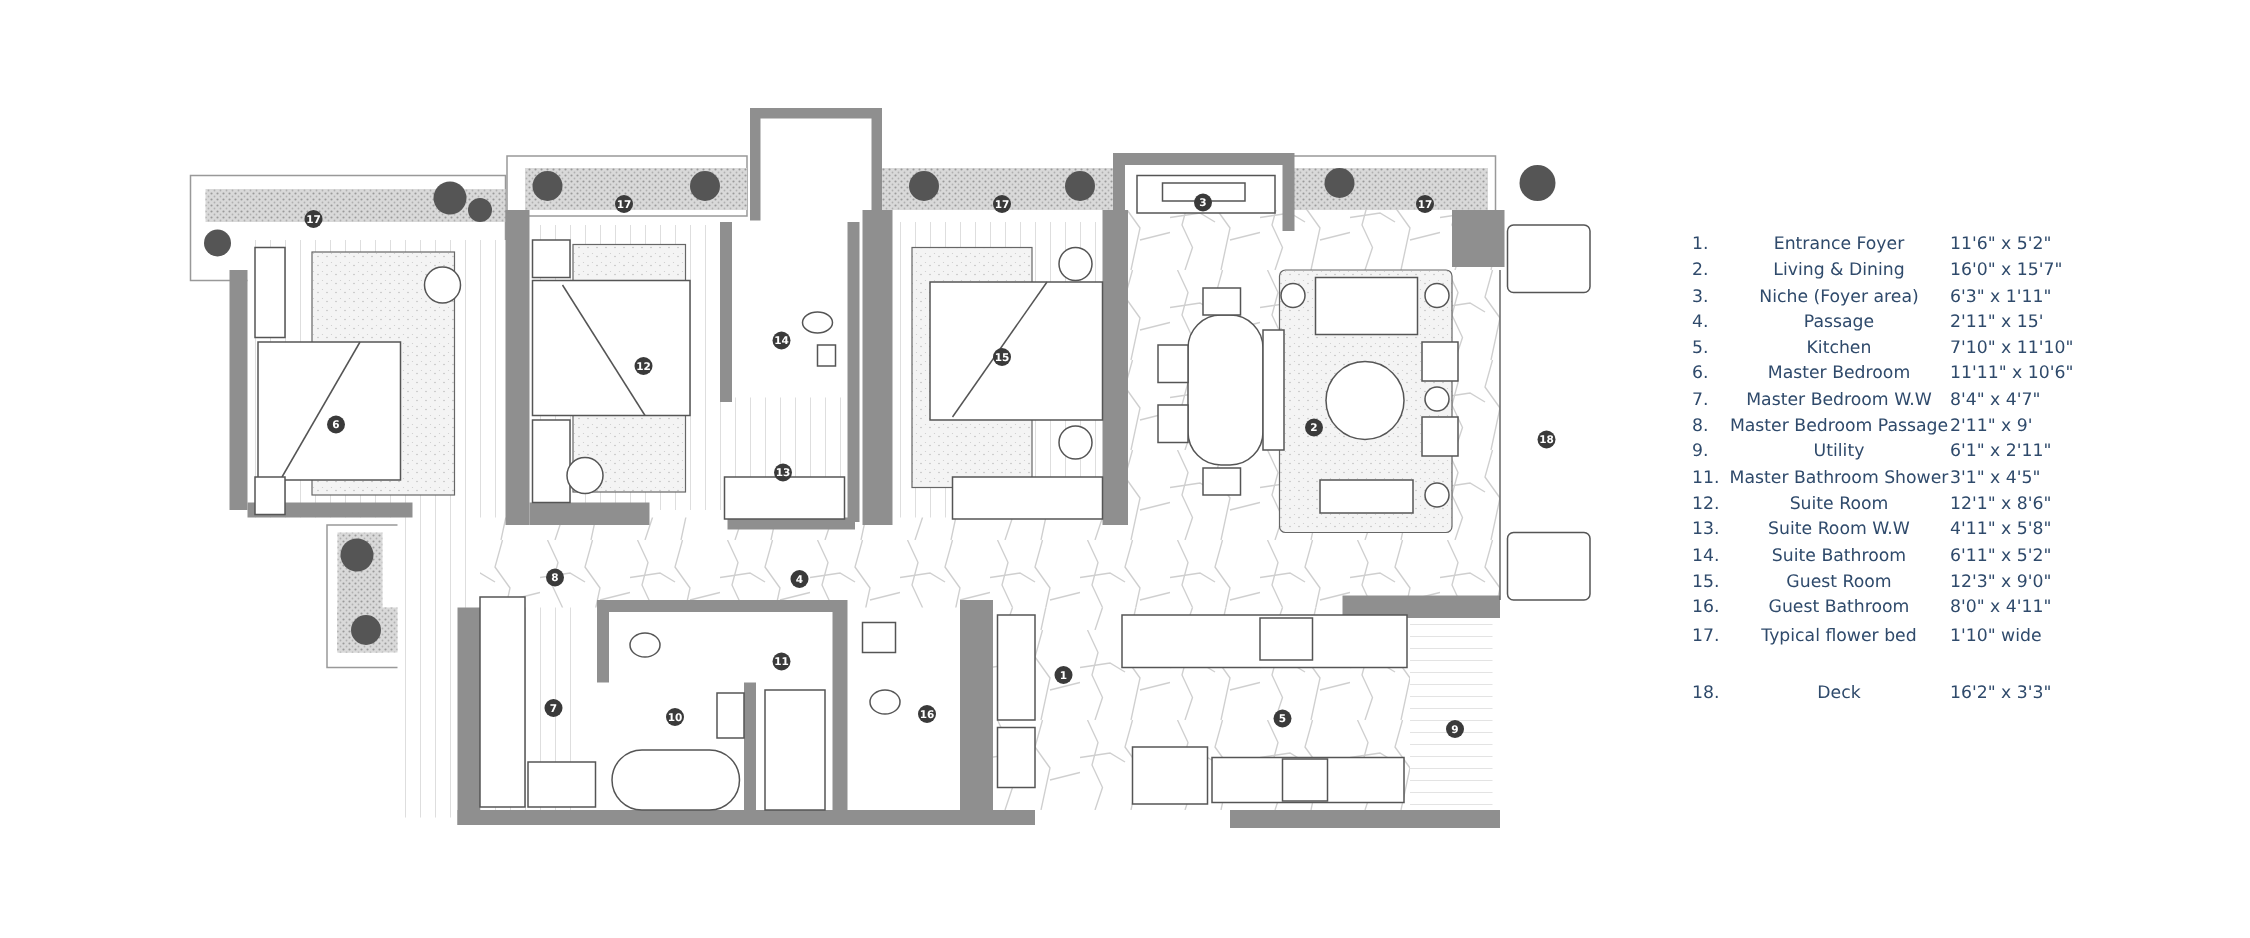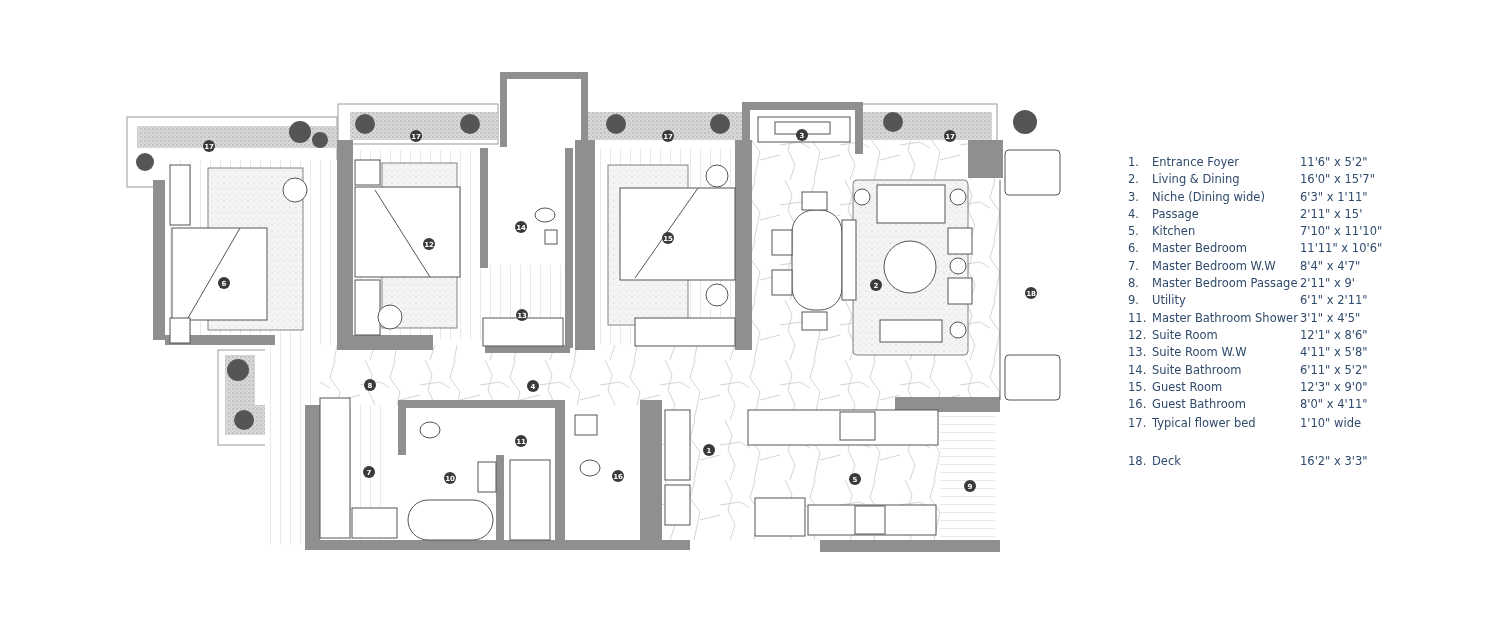--- a/index.html
+++ b/index.html
@@ -1,21 +1,21 @@
 <!DOCTYPE html>
 <html><head>
 <meta charset="utf-8">
 <style>
   html,body{margin:0;padding:0;background:#fff;}
   body{width:1500px;height:625px;position:relative;overflow:hidden;font-family:"Liberation Sans",sans-serif;}
   #plan{position:absolute;left:0;top:0;width:1100px;height:625px;}
   .legend{position:absolute;left:1128px;top:154px;width:360px;color:#2f4a6b;font-family:"DejaVu Sans",sans-serif;font-size:11.5px;}
   .legend-row{display:flex;height:17.3px;line-height:17.3px;white-space:nowrap;}
   .legend-num{width:24px;}
-  .legend-name{width:148px;}
+  .legend-name{width:148px;text-align:center;}
   .legend-dim{flex:1;}
   .tag{font-family:"DejaVu Sans",sans-serif;font-size:7px;fill:#fff;font-weight:bold;}
 </style>
 </head>
 <body>
 
 <svg id="plan" viewBox="0 0 1100 625" xmlns="http://www.w3.org/2000/svg">
   <defs>
     <pattern id="dots" width="4" height="4" patternUnits="userSpaceOnUse">
       <rect width="4" height="4" fill="#d9d9d9"></rect>
@@ -276,21 +276,21 @@
       <span class="legend-name">Entrance Foyer</span>
       <span class="legend-dim">11'6" x 5'2"</span>
     </div>
   <div class="legend-row">
       <span class="legend-num">2.</span>
       <span class="legend-name">Living &amp; Dining</span>
       <span class="legend-dim">16'0" x 15'7"</span>
     </div>
   <div class="legend-row">
       <span class="legend-num">3.</span>
-      <span class="legend-name">Niche (Dining wide)</span>
+      <span class="legend-name">Niche (Foyer area)</span>
       <span class="legend-dim">6'3" x 1'11"</span>
     </div>
   <div class="legend-row">
       <span class="legend-num">4.</span>
       <span class="legend-name">Passage</span>
       <span class="legend-dim">2'11" x 15'</span>
     </div>
   <div class="legend-row">
       <span class="legend-num">5.</span>
       <span class="legend-name">Kitchen</span>

